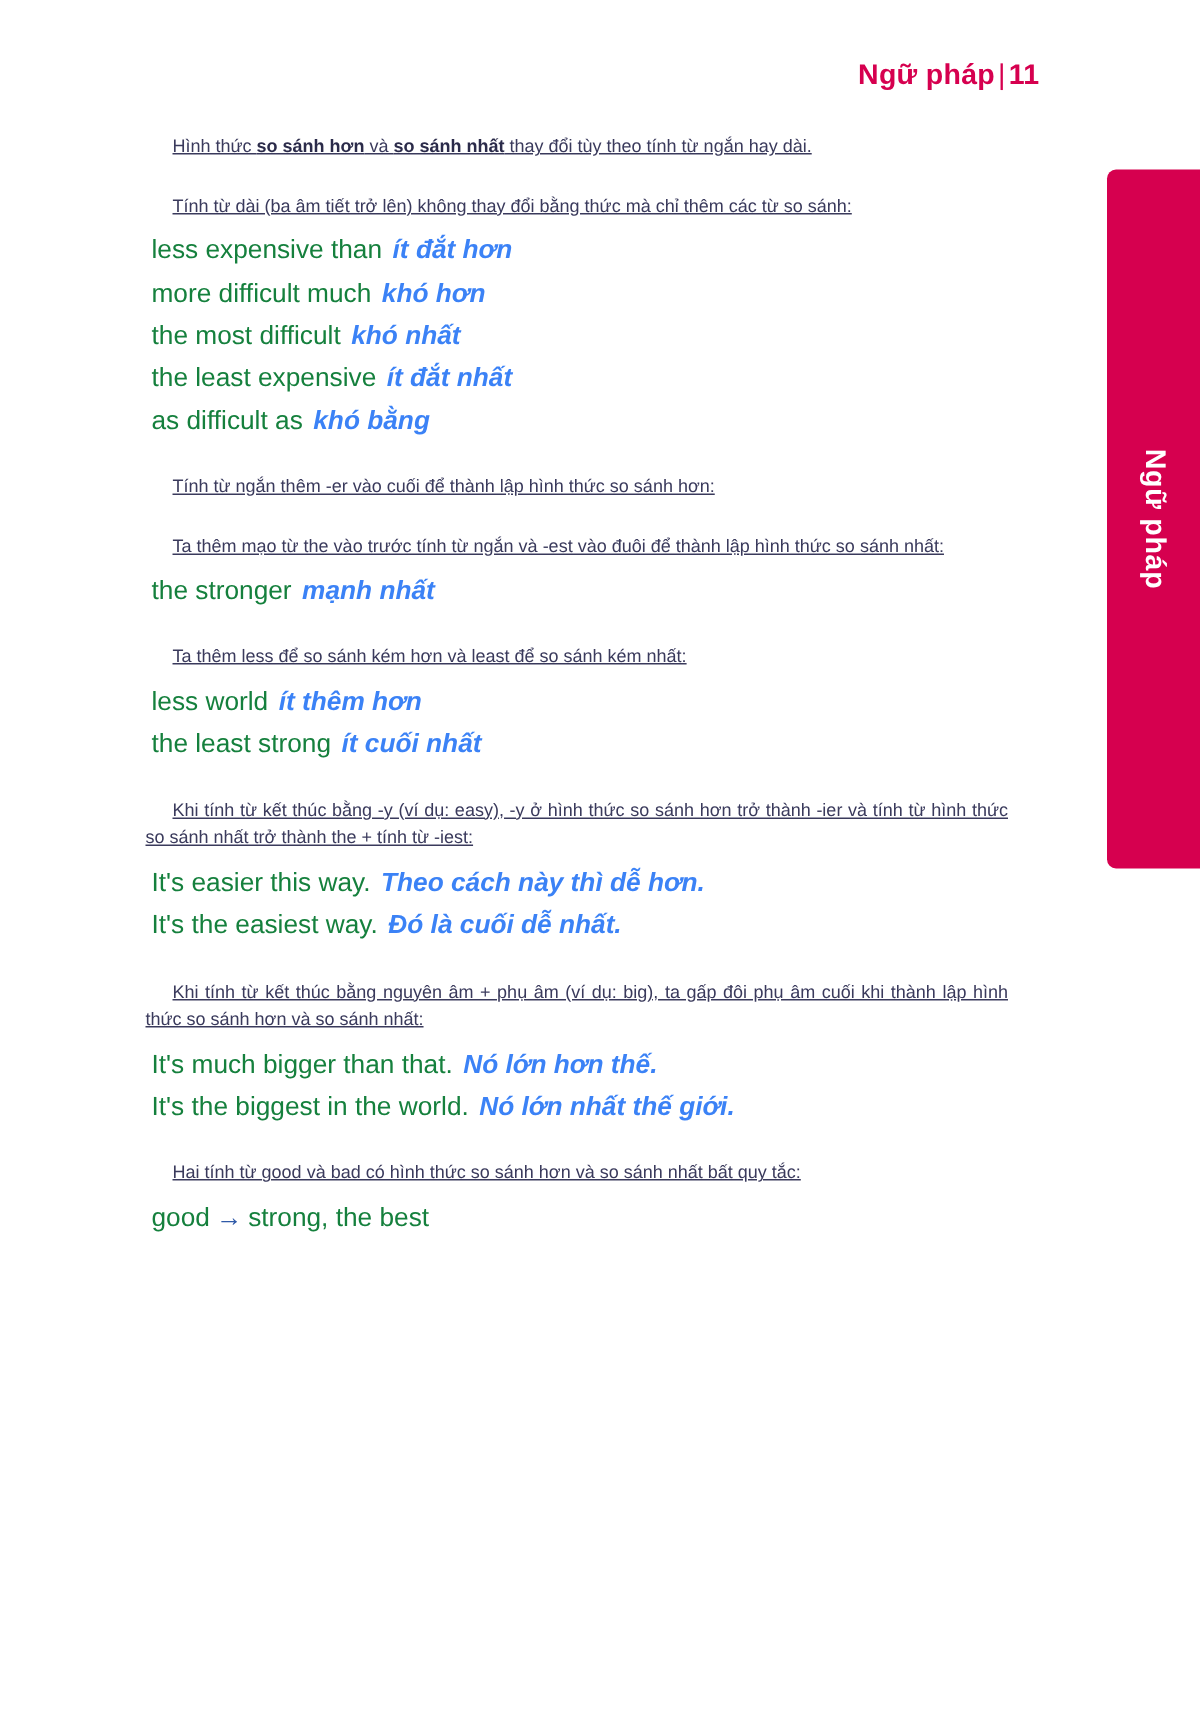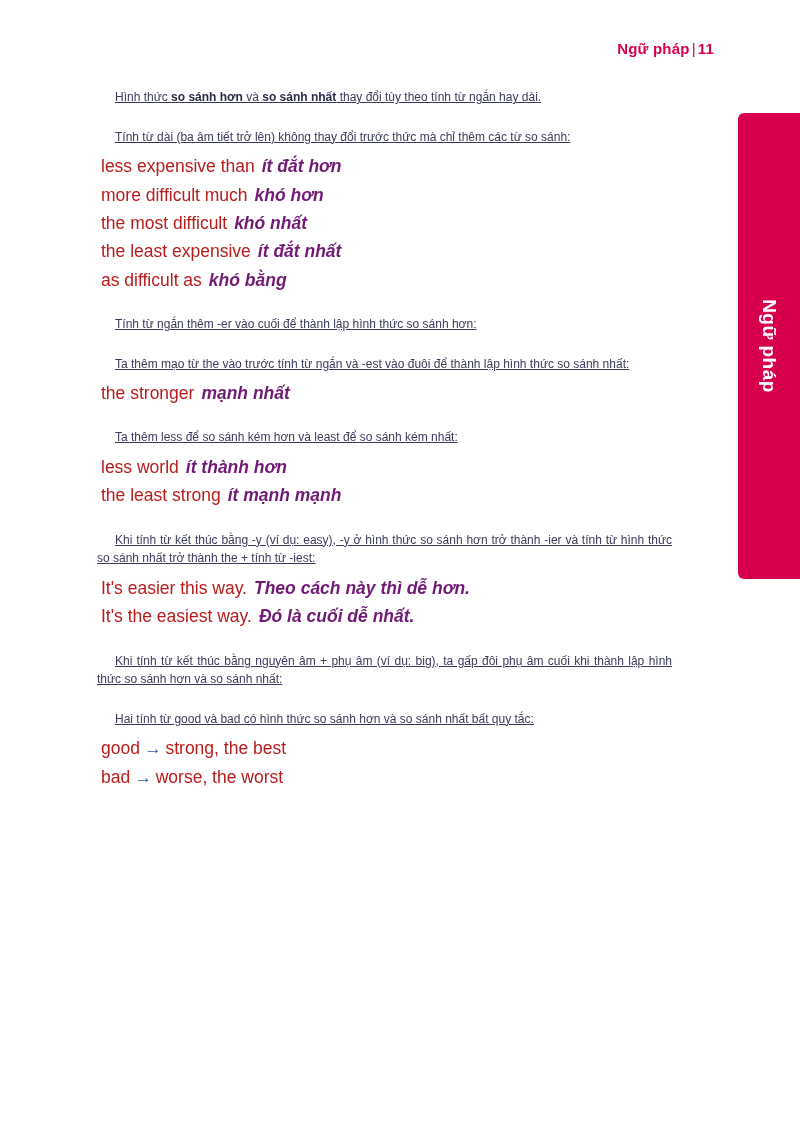--- a/index.html
+++ b/index.html
@@ -18,22 +18,22 @@
 
   .page {
     position: absolute;
     inset: 0;
   }
 
   
   .header {
     position: absolute;
     top: 40px;
-    right: 86px;
-    font-size: 15px;
+    right: 107px;
+    font-size: 19px;
     font-weight: bold;
     color: #d6004f;
     letter-spacing: 0.2px;
     white-space: nowrap;
     text-align: right;
   }
   .header .sep {
     font-weight: normal;
     color: #d6004f;
     padding: 0 2px;
@@ -84,24 +84,24 @@
   .examples {
     margin: 6px 0 0 4px;
   }
   .ex-line {
     font-size: 17.5px;
     line-height: 1.62;
     white-space: nowrap;
     color: #2f5aa8;
   }
   .en {
-    color: #b91c1c;
+    color: #15803d;
   }
   .vi {
-    color: #701a75;
+    color: #3b82f6;
     font-style: italic;
     font-weight: bold;
     padding-left: 7px;
   }
   .hl {
     font-weight: bold;
     color: #2b2b4a;
   }
   .arrow {
     padding: 0 4px;
@@ -120,21 +120,21 @@
   <div class="side-tab">
     <div class="side-tab-label">Ngữ pháp</div>
   </div>
 
   <div class="content">
 
     <p class="para">Hình thức <span class="hl">so sánh hơn</span> và <span class="hl">so sánh nhất</span> thay đổi tùy theo tính từ ngắn hay dài.</p>
 
     <div class="gap-md"></div>
 
-    <p class="para">Tính từ dài (ba âm tiết trở lên) không thay đổi trước thức mà chỉ thêm các từ so sánh:</p>
+    <p class="para">Tính từ dài (ba âm tiết trở lên) không thay đổi bằng thức mà chỉ thêm các từ so sánh:</p>
 
     <div class="examples">
       <div class="ex-line"><span class="en">less expensive than</span><span class="vi">ít đắt hơn</span></div>
       <div class="ex-line"><span class="en">more difficult much</span><span class="vi">khó hơn</span></div>
       <div class="ex-line"><span class="en">the most difficult</span><span class="vi">khó nhất</span></div>
       <div class="ex-line"><span class="en">the least expensive</span><span class="vi">ít đắt nhất</span></div>
       <div class="ex-line"><span class="en">as difficult as</span><span class="vi">khó bằng</span></div>
     </div>
 
     <div class="gap-md"></div>
@@ -148,41 +148,44 @@
 
     <div class="examples">
       <div class="ex-line"><span class="en">the stronger</span><span class="vi">mạnh nhất</span></div>
     </div>
 
     <div class="gap-md"></div>
 
     <p class="para">Ta thêm less để so sánh kém hơn và least để so sánh kém nhất:</p>
 
     <div class="examples">
-      <div class="ex-line"><span class="en">less world</span><span class="vi">ít thành hơn</span></div>
-      <div class="ex-line"><span class="en">the least strong</span><span class="vi">ít mạnh mạnh</span></div>
+      <div class="ex-line"><span class="en">less world</span><span class="vi">ít thêm hơn</span></div>
+      <div class="ex-line"><span class="en">the least strong</span><span class="vi">ít cuối nhất</span></div>
     </div>
 
     <div class="gap-md"></div>
 
     <p class="para">Khi tính từ kết thúc bằng -y (ví dụ: easy), -y ở hình thức so sánh hơn trở thành -ier và tính từ hình thức so sánh nhất trở thành the + tính từ -iest:</p>
 
     <div class="examples">
       <div class="ex-line"><span class="en">It's easier this way.</span><span class="vi">Theo cách này thì dễ hơn.</span></div>
       <div class="ex-line"><span class="en">It's the easiest way.</span><span class="vi">Đó là cuối dễ nhất.</span></div>
     </div>
 
     <div class="gap-md"></div>
 
     <p class="para">Khi tính từ kết thúc bằng nguyên âm + phụ âm (ví dụ: big), ta gấp đôi phụ âm cuối khi thành lập hình thức so sánh hơn và so sánh nhất:</p>
 
+    <div class="examples">
+      <div class="ex-line"><span class="en">It's much bigger than that.</span><span class="vi">Nó lớn hơn thế.</span></div>
+      <div class="ex-line"><span class="en">It's the biggest in the world.</span><span class="vi">Nó lớn nhất thế giới.</span></div>
+    </div>
 
     <div class="gap-md"></div>
 
     <p class="para">Hai tính từ good và bad có hình thức so sánh hơn và so sánh nhất bất quy tắc:</p>
 
     <div class="examples">
       <div class="ex-line"><span class="en">good</span><span class="arrow">→</span><span class="en">strong, the best</span></div>
-      <div class="ex-line"><span class="en">bad</span><span class="arrow">→</span><span class="en">worse, the worst</span></div>
     </div>
 
   </div>
 </div>
 
 </body></html>

